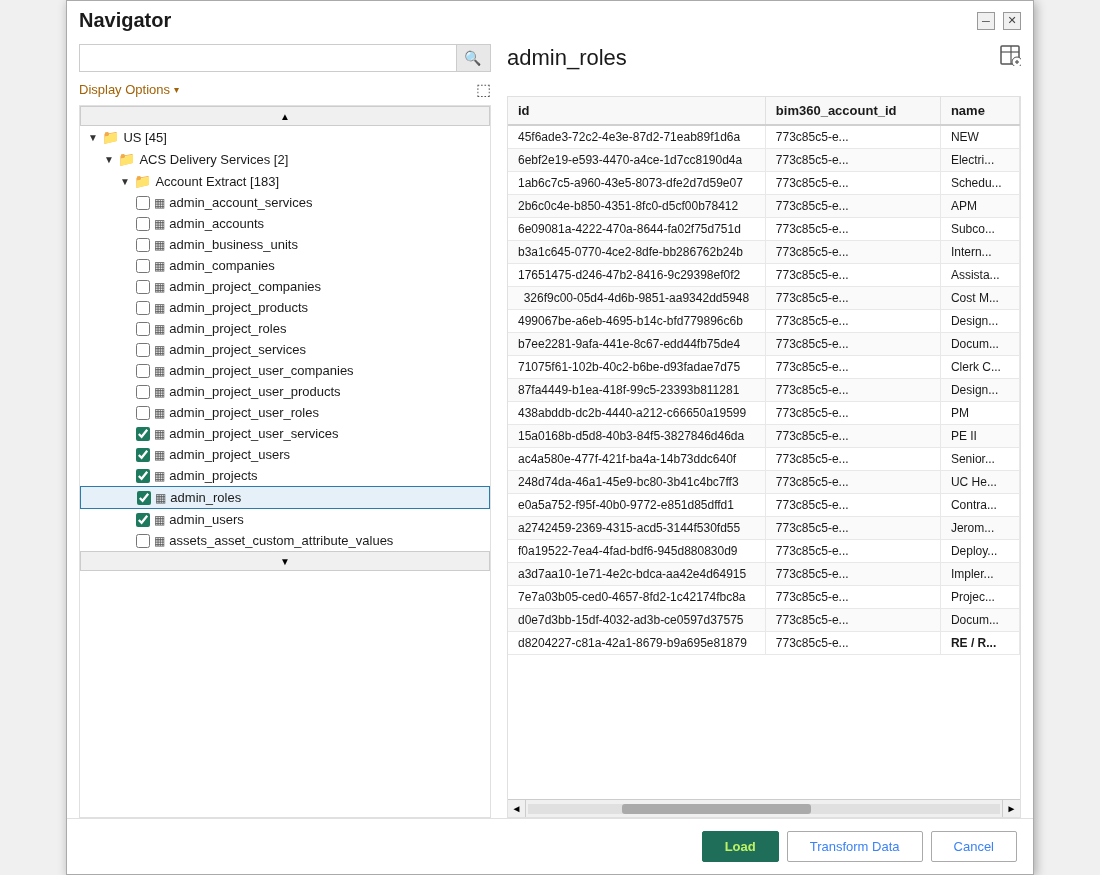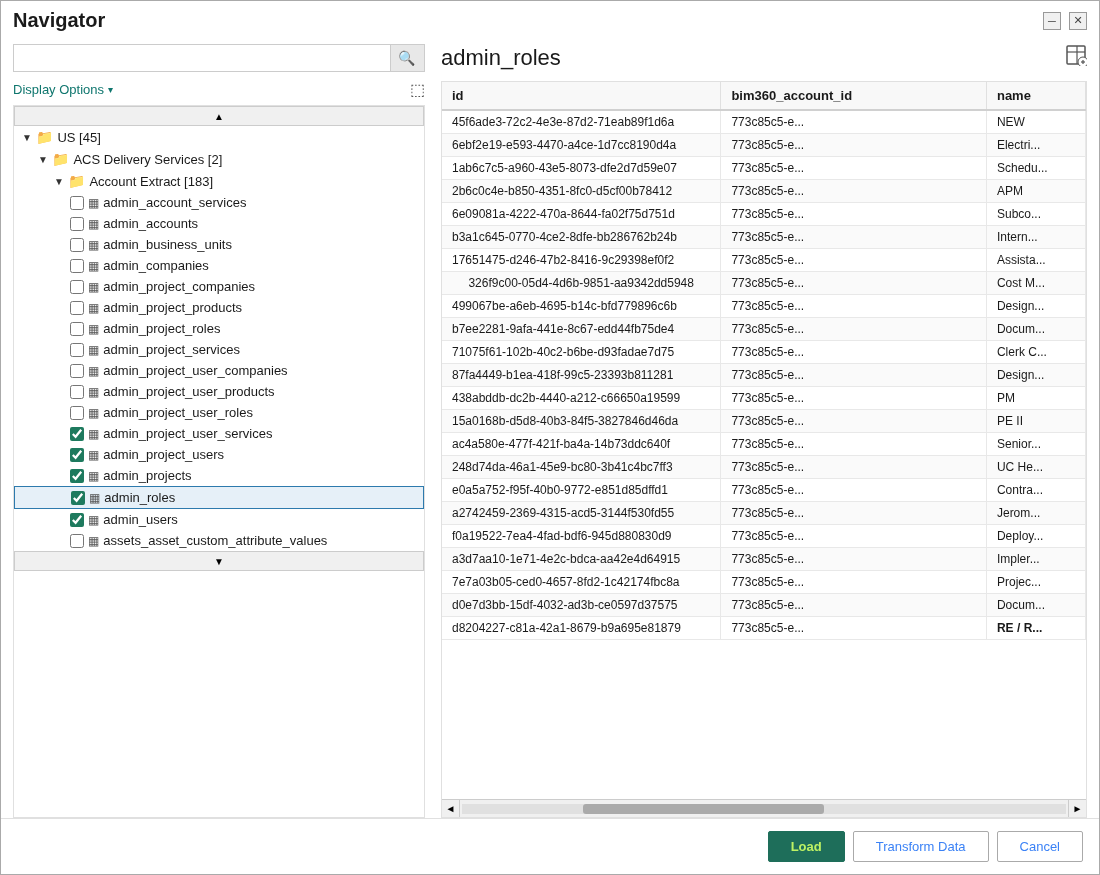--- a/index.html
+++ b/index.html
@@ -6,21 +6,21 @@
     body {
       font-family: 'Segoe UI', Tahoma, Geneva, Verdana, sans-serif;
       font-size: 13px;
       background: #f0f0f0;
       display: flex;
       align-items: center;
       justify-content: center;
       min-height: 100vh;
     }
     .window {
-      width: 1100px;
+      width: 968px;
       height: 875px;
       background: #ffffff;
       border: 1px solid #aaa;
       box-shadow: 2px 2px 10px rgba(0,0,0,0.3);
       display: flex;
       flex-direction: column;
     }
     .title-bar {
       display: flex;
       align-items: center;
@@ -95,21 +95,21 @@
       margin-bottom: 6px;
     }
     .display-options-btn {
       display: flex;
       align-items: center;
       gap: 4px;
       background: none;
       border: none;
       cursor: pointer;
       font-size: 13px;
-      color: #0f766e;
+      color: #a16207;
     }
     .display-options-btn .chevron {
       font-size: 10px;
     }
     .select-all-icon {
       font-size: 16px;
       cursor: pointer;
       color: #555;
     }
     .tree-container {
@@ -193,20 +193,21 @@
       font-size: 18px;
       color: #555;
       cursor: pointer;
     }
     .table-wrapper {
       flex: 1;
       overflow: hidden;
       border: 1px solid #e0e0e0;
       display: flex;
       flex-direction: column;
+      margin-top: 15px;
     }
     .data-table {
       width: 100%;
       border-collapse: collapse;
       flex: 1;
     }
     .data-table th {
       background: #f8f8f8;
       border-bottom: 2px solid #d0d0d0;
       border-right: 1px solid #e0e0e0;

